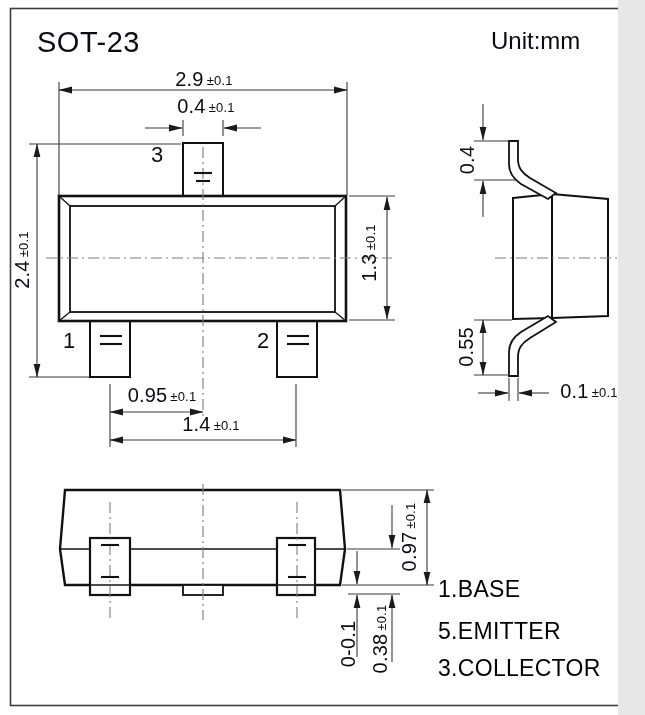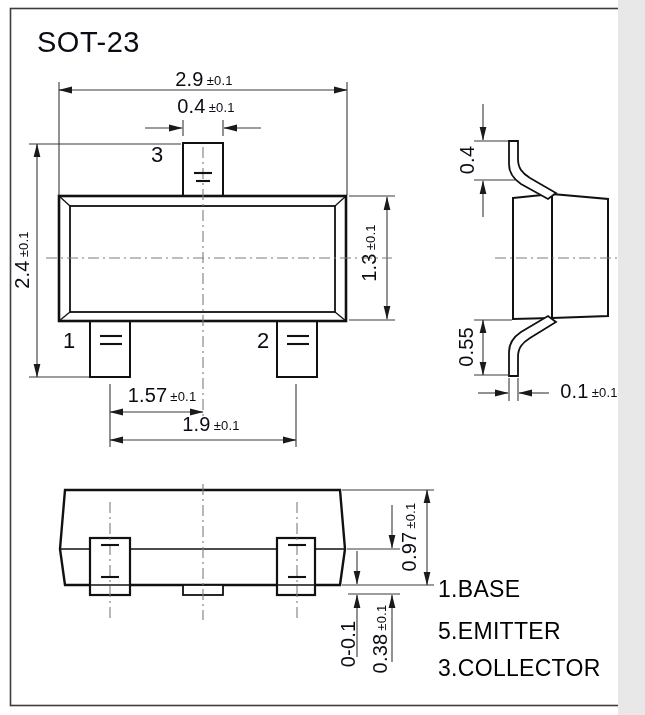--- a/index.html
+++ b/index.html
@@ -138,27 +138,28 @@
       </g>
       <path d="M513,198 L552,194 L608,199 L608,316 L552,318 L513,319 Z" fill="#ffffff" stroke="#111111" stroke-width="2"></path>
       <line x1="552" y1="194" x2="552" y2="318" stroke="#111111" stroke-width="2"></line>
       <path d="M509,141 L518,141 L518,159 C518,168 522,173 530,178 L556,193 L548,199 L521,184 C512,178 509,172 509,164 Z" fill="#ffffff" stroke="#111111" stroke-width="1.8"></path>
       <path d="M509,376 L518,376 L518,357 C518,348 522,343 530,338 L556,322 L548,316 L521,332 C512,338 509,344 509,352 Z" fill="#ffffff" stroke="#111111" stroke-width="1.8"></path>
       <line x1="495" y1="258" x2="630" y2="258" stroke="#7d7d7d" stroke-width="1.1" stroke-dasharray="11 4 2 4"></line>
     </g>
   </svg>
 
   <div class="lbl title" style="left:37px;top:26px;">SOT-23</div>
+  <div class="lbl unit" style="left:491px;top:27px;">Unit:mm</div>
 
   <div class="lbl ctr dimtxt" style="left:204px;top:79px;"><span>2.9</span><span class="tol">±0.1</span></div>
   <div class="lbl ctr dimtxt" style="left:206px;top:106px;"><span>0.4</span><span class="tol">±0.1</span></div>
   <div class="lbl rot dimtxt" style="left:22px;top:260px;"><span>2.4</span><span class="tol">±0.1</span></div>
   <div class="lbl rot dimtxt" style="left:369px;top:253px;"><span>1.3</span><span class="tol">±0.1</span></div>
-  <div class="lbl ctr dimtxt" style="left:162px;top:395px;"><span>1.57</span><span class="tol">±0.1</span></div>
-  <div class="lbl ctr dimtxt" style="left:211px;top:424px;"><span>1.9</span><span class="tol">±0.1</span></div>
+  <div class="lbl ctr dimtxt" style="left:162px;top:395px;"><span>0.95</span><span class="tol">±0.1</span></div>
+  <div class="lbl ctr dimtxt" style="left:211px;top:424px;"><span>1.4</span><span class="tol">±0.1</span></div>
 
   <div class="lbl ctr pinnum" style="left:157px;top:155px;">3</div>
   <div class="lbl ctr pinnum" style="left:69px;top:341px;">1</div>
   <div class="lbl ctr pinnum" style="left:263px;top:341px;">2</div>
 
   <div class="lbl rot dimtxt" style="left:467px;top:160px;"><span>0.4</span></div>
   <div class="lbl rot dimtxt" style="left:466px;top:347px;"><span>0.55</span></div>
   <div class="lbl ctr dimtxt" style="left:589px;top:391px;text-align:center;"><span>0.1</span><span class="tol">±0.1</span></div>
 
   <div class="lbl rot dimtxt" style="left:409px;top:537px;"><span>0.97</span><span class="tol">±0.1</span></div>

